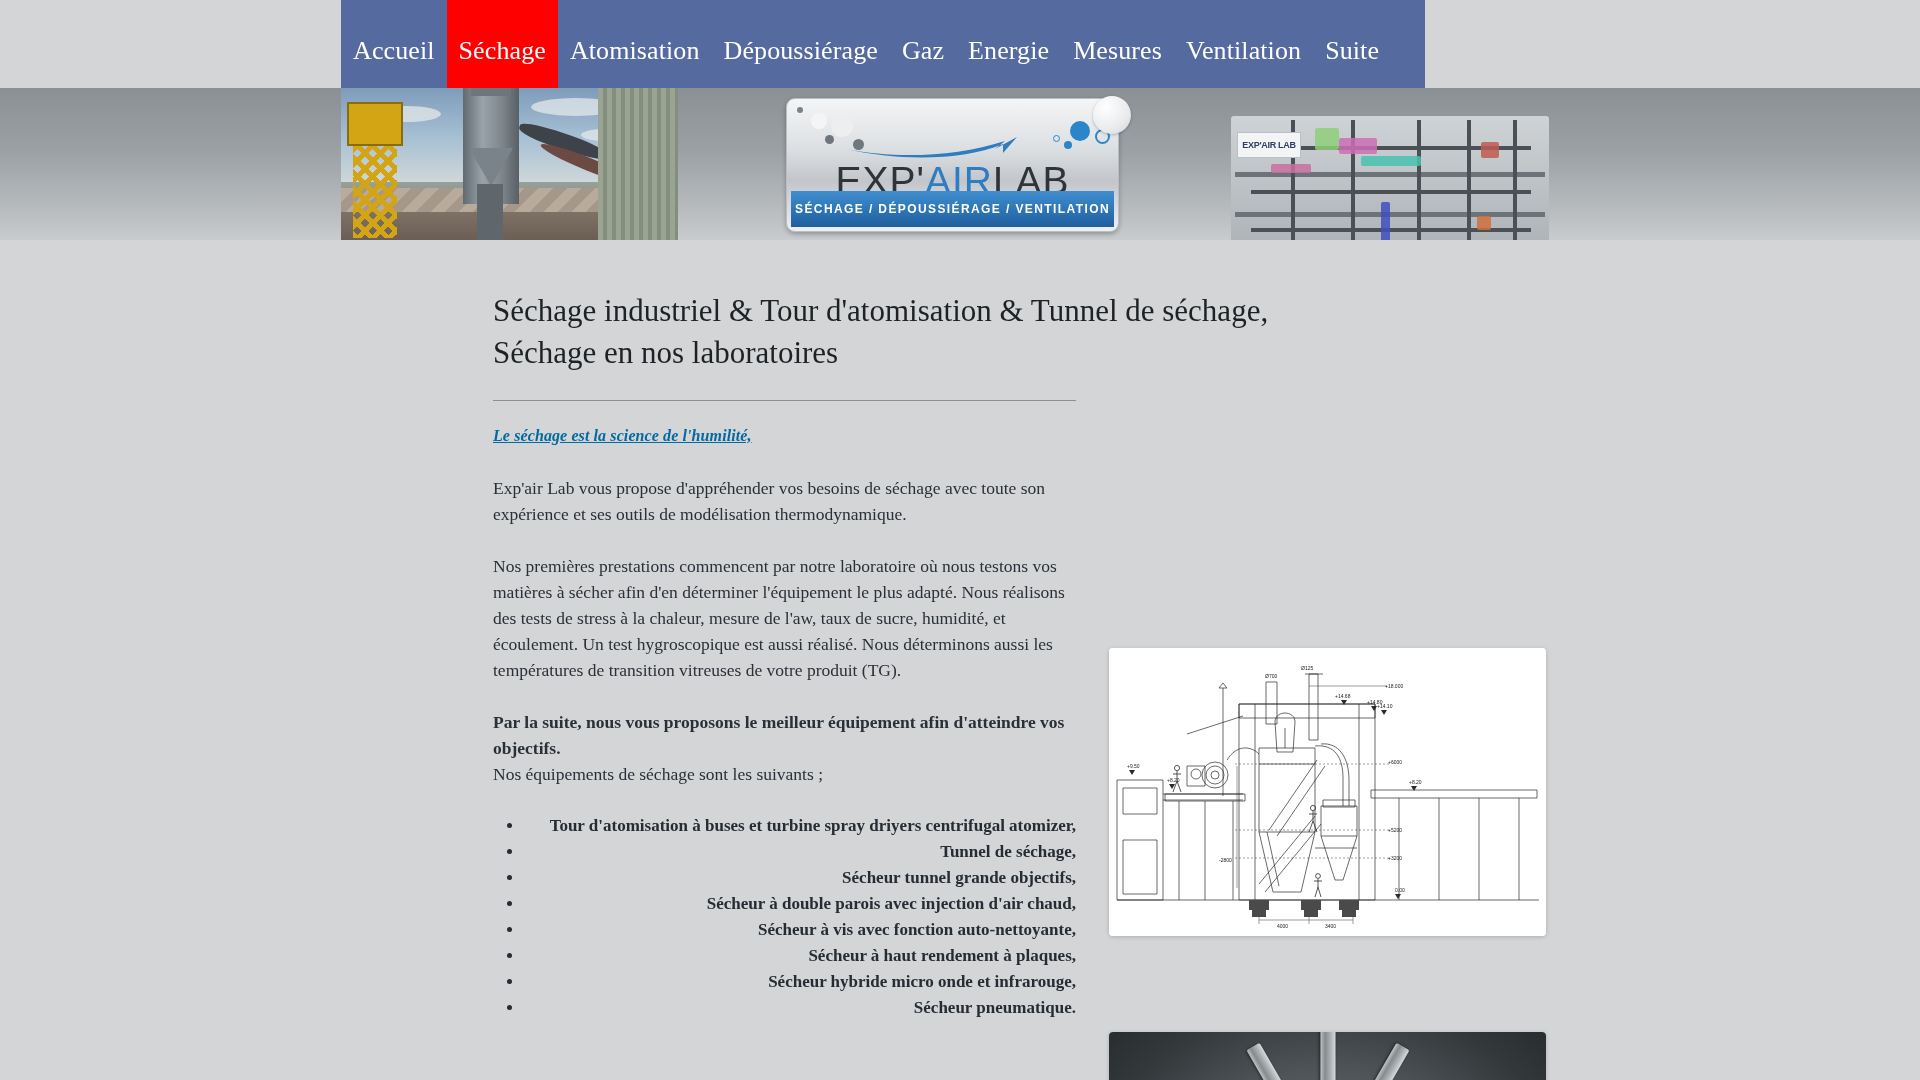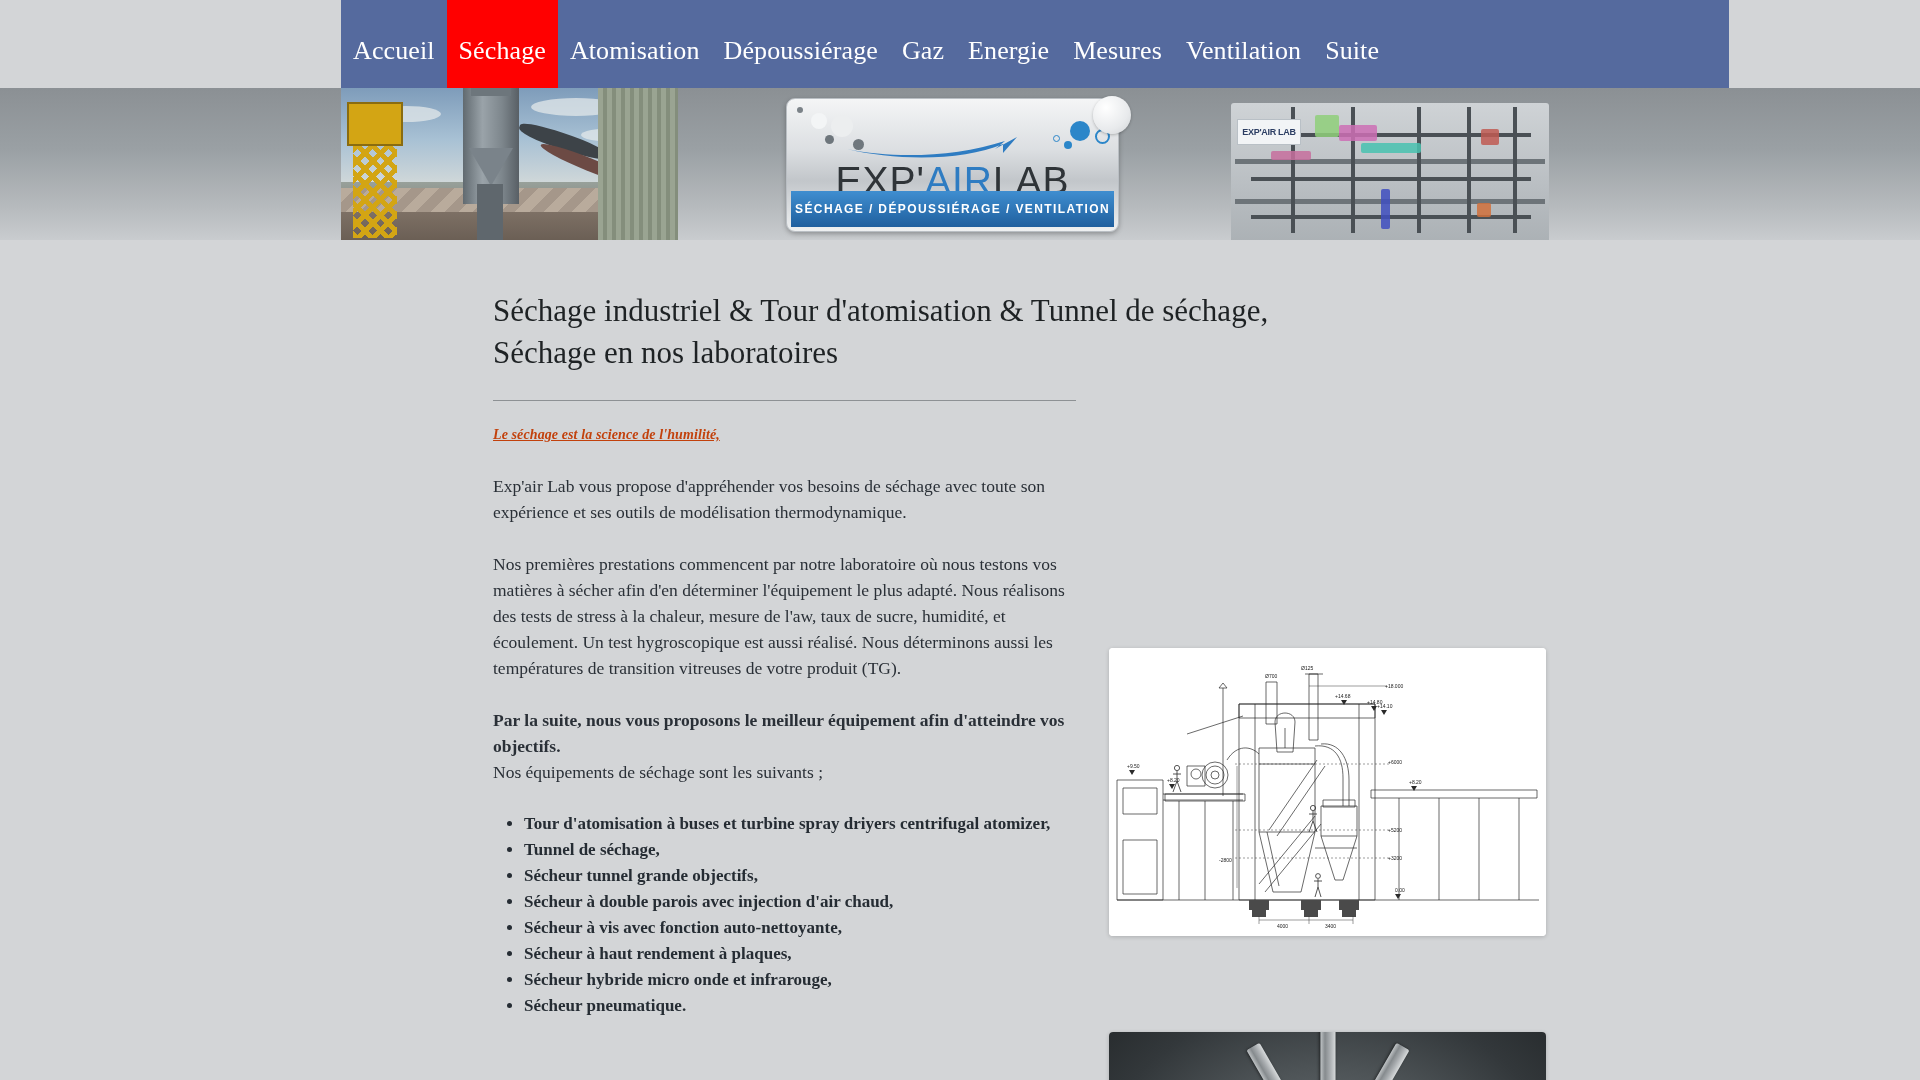--- a/index.html
+++ b/index.html
@@ -9,21 +9,21 @@
     background: #d3d5d7;
     font-family: "Liberation Serif", "DejaVu Serif", serif;
     overflow: hidden;
   }
 
   
   .page { position: relative; width: 1920px; height: 1080px; background: #d3d5d7; }
 
   
   .navwrap {
-    position: absolute; left: 341px; top: 0; width: 1388px; height: 88px;
+    position: absolute; left: 341px; top: 0; width: 1084px; height: 88px;
     background: #556a9e;
     display: flex; align-items: flex-end;
     z-index: 30;
   }
   .navitem {
     color: #ffffff;
     font-size: 26px;
     line-height: 1;
     padding: 0 12px 24px 12px;
     height: 88px;
@@ -39,21 +39,21 @@
     position: absolute; left: 0; top: 88px; width: 1920px; height: 152px;
     background: linear-gradient(180deg,#8b9094 0%, #9aa0a4 40%, #b6babd 78%, #c9cccf 100%);
     overflow: hidden;
     z-index: 10;
   }
   .banner-photo-left {
     position: absolute; left: 341px; top: 0; width: 337px; height: 152px;
     overflow: hidden;
   }
   .banner-photo-right {
-    position: absolute; left: 1231px; top: 15px; width: 318px; height: 168px;
+    position: absolute; left: 1231px; top: 28px; width: 318px; height: 168px;
     overflow: hidden; border-radius: 3px;
   }
 
   
   .photo-ind { position:absolute; inset:0; background:linear-gradient(180deg,#8fa8c0 0%,#b9cbd8 45%,#9aa39d 60%,#6d6b61 100%); }
   .ph-sky { position:absolute; left:0; top:0; width:100%; height:62%;
             background:linear-gradient(180deg,#7e9cba 0%,#a8c1d4 55%,#cfd7d9 100%); }
   .ph-cloud { position:absolute; background:#e3e8ea; border-radius:50%; opacity:.75; }
   .ph-yellow { position:absolute; left:6px; top:14px; width:56px; height:44px;
                background:#d3a514; border:2px solid #8a6c10; }
@@ -130,29 +130,29 @@
   .page-title {
     position:absolute; left:493px; top:50px; width:900px;
     font-size: 31px; line-height: 42px; color:#1e2224; font-weight:normal;
     margin:0;
   }
 
   .col-left { position:absolute; left:493px; top:160px; width:583px; }
   .rule { border:0; border-top:1px solid #8d9194; margin:0 0 26px 0; }
 
   .subhead {
-    font-size: 14px; font-weight: bold; font-style: italic;
-    text-decoration: underline; color:#c2410c; margin:0 0 30px 0;
+    font-size: 16px; font-weight: bold; font-style: italic;
+    text-decoration: underline; color:#0369a1; margin:0 0 30px 0;
     letter-spacing:.1px;
   }
   .para { font-size:17.5px; line-height:26px; color:#2a3037; margin:0 0 26px 0; }
   .para.tight { margin-bottom:0;font-weight:bold; }
   .para.tight2 { margin-bottom:26px; }
 
-  .eqlist { margin:26px 0 12px 0; padding-left:31px; }
+  .eqlist { margin:26px 0 12px 0; padding-left:31px;text-align:right; }
   .eqlist li {
     font-size:17px; line-height:26px; color:#252c33; font-weight:bold;
     margin-bottom:0px;
   }
 
   
   .img-card {
     position:absolute; background:#ffffff; border-radius:4px;
     box-shadow:0 1px 4px rgba(0,0,0,.18); overflow:hidden;
   }

